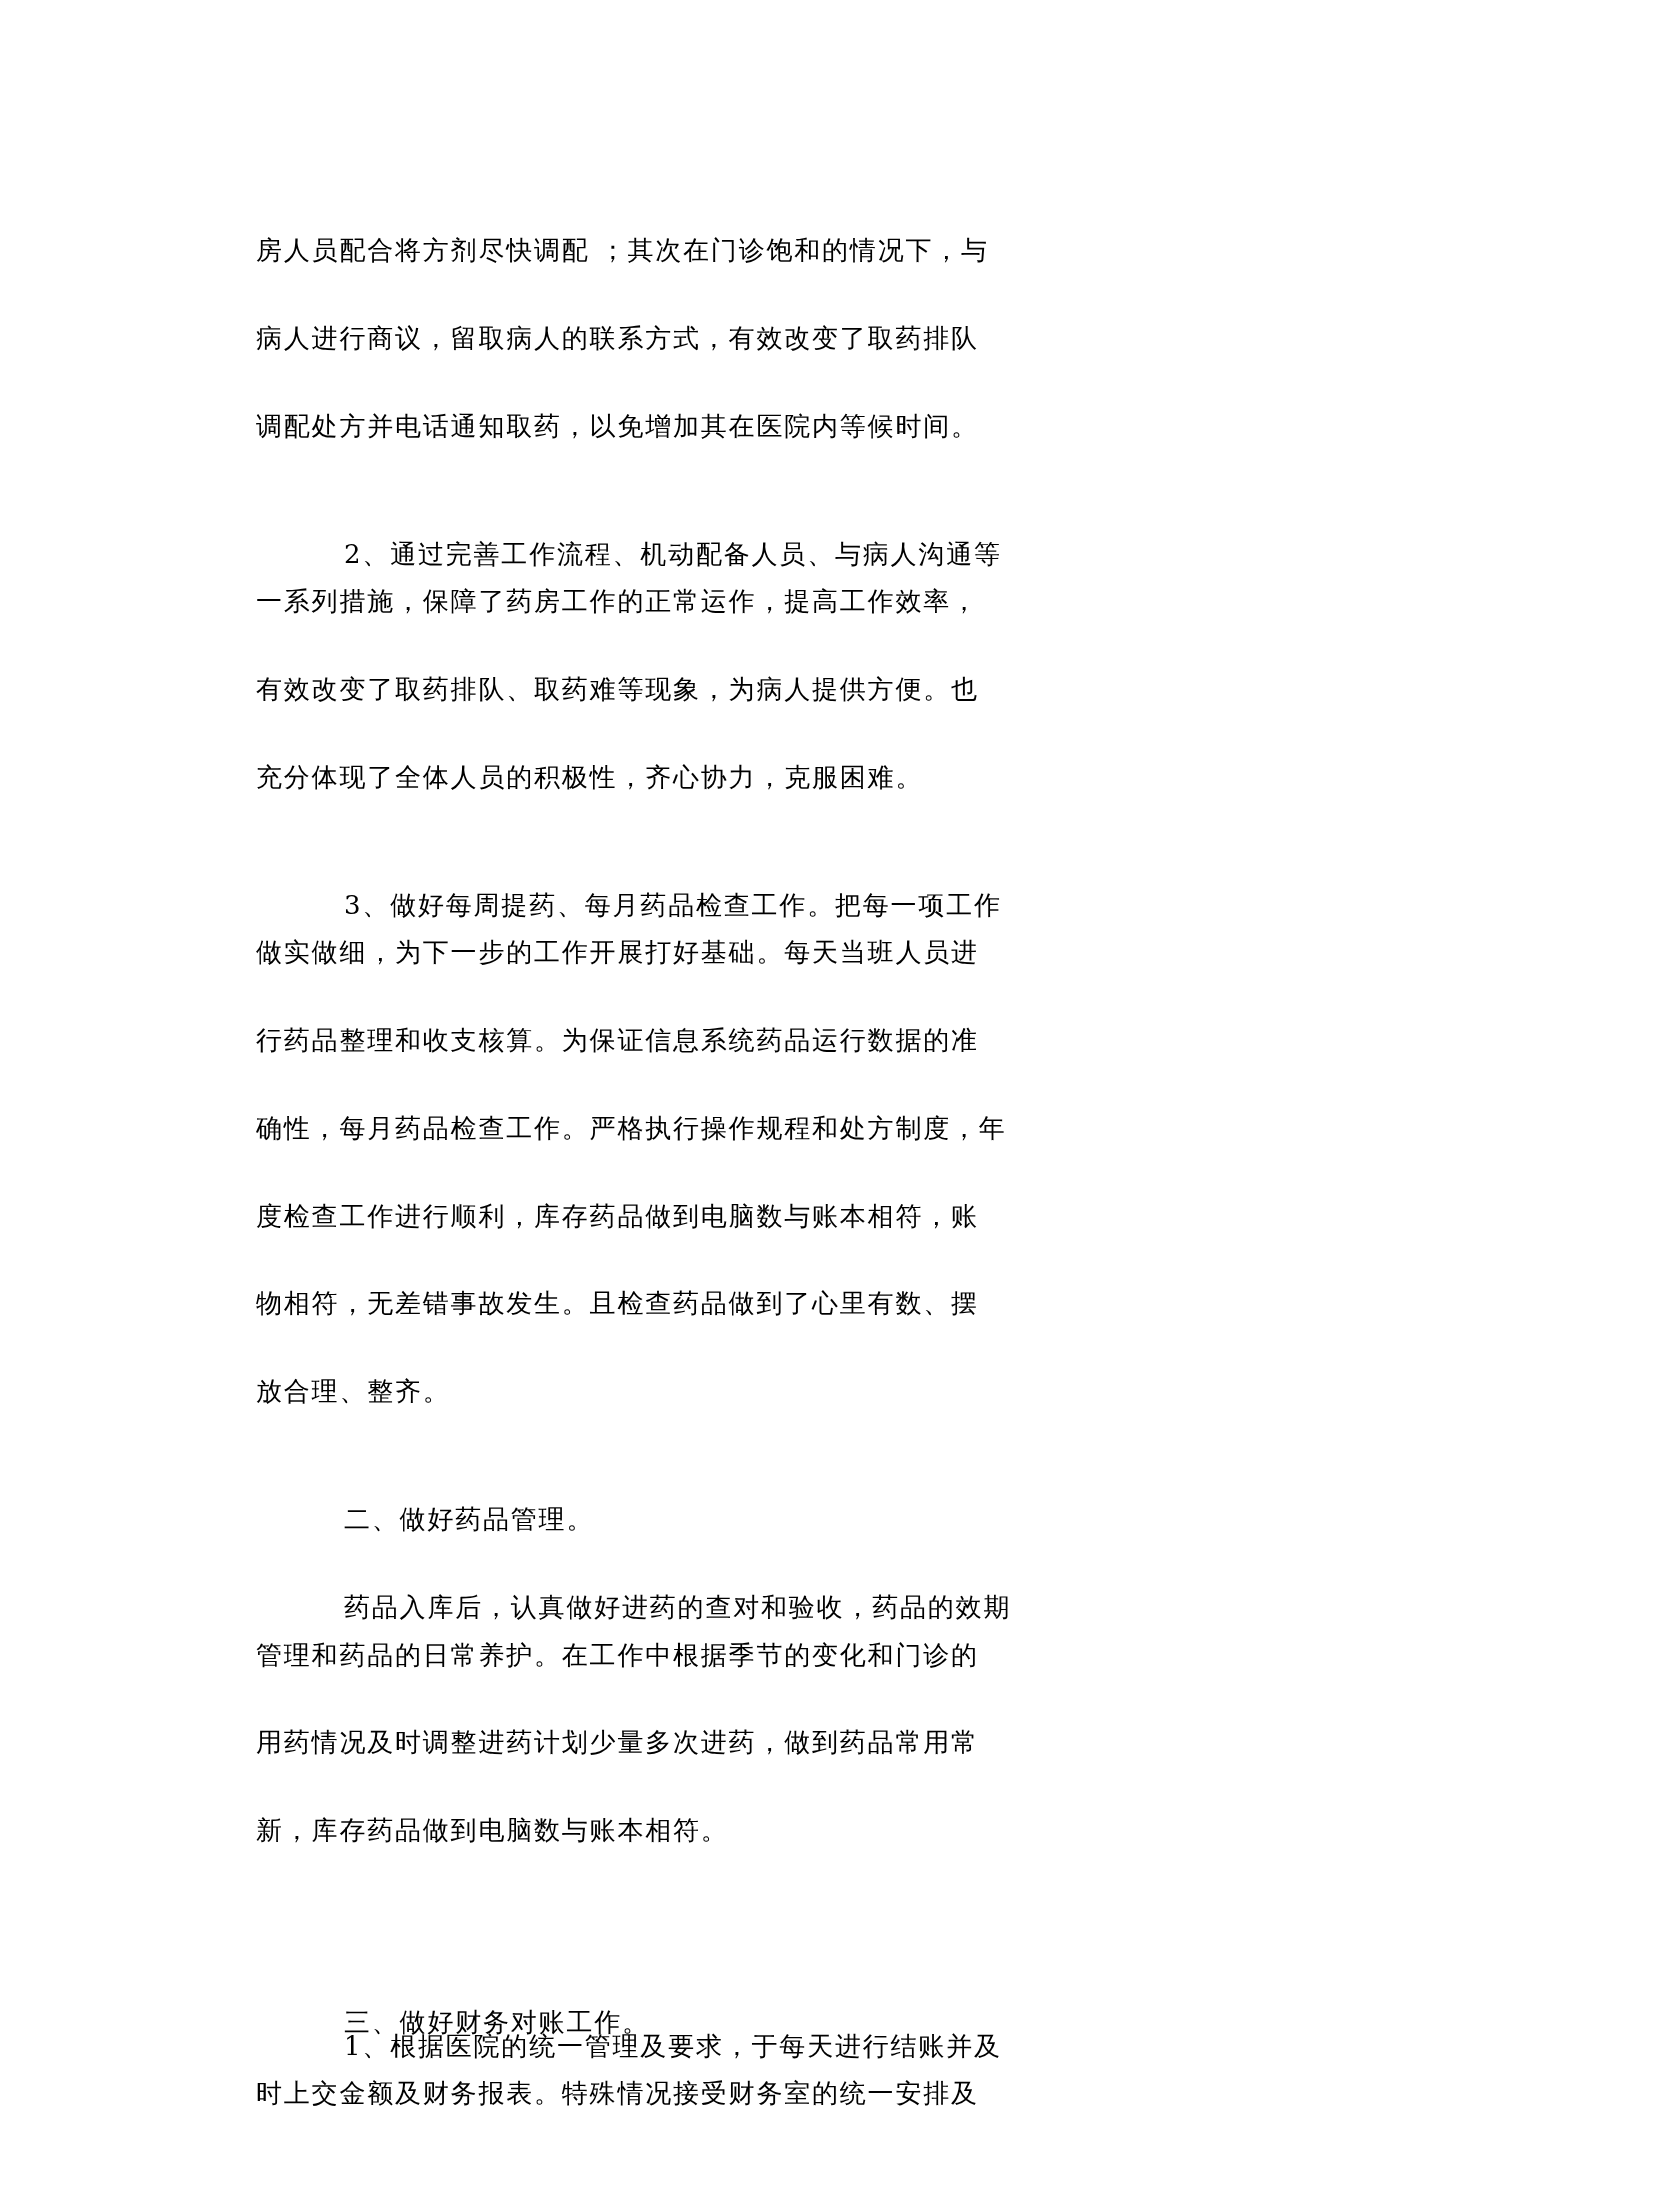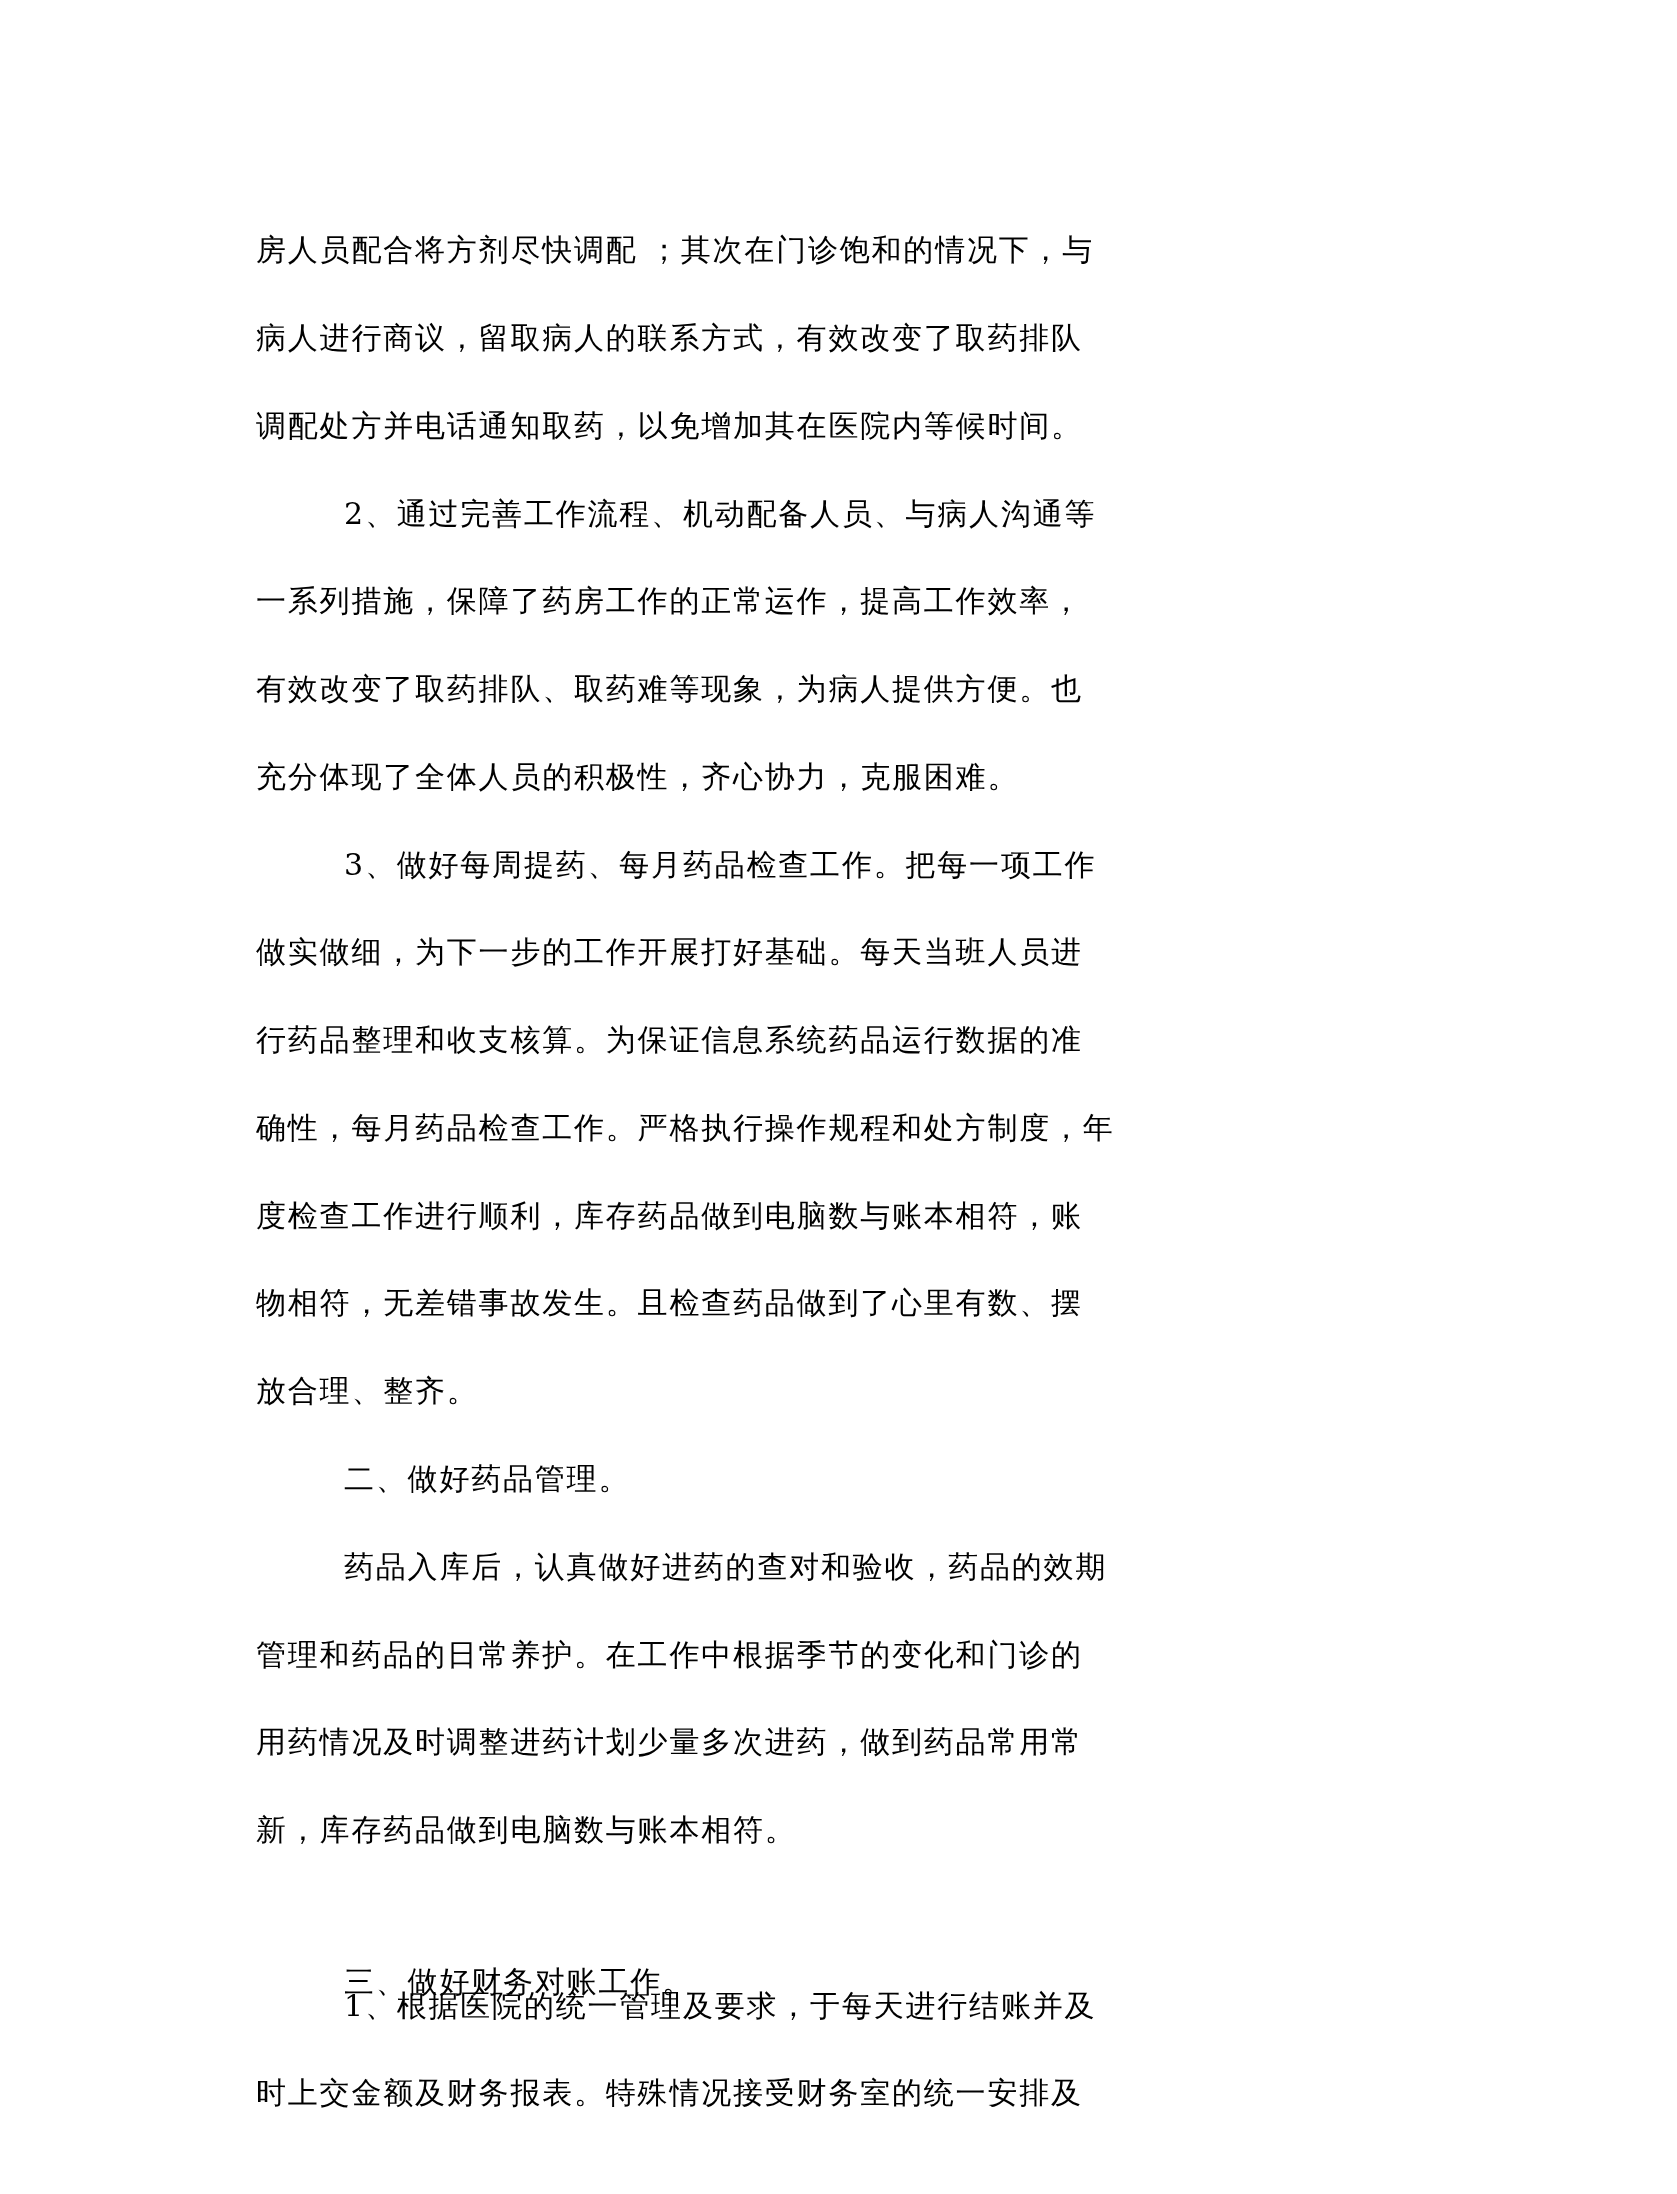--- a/index.html
+++ b/index.html
@@ -2,27 +2,27 @@
 <html style="font-size:7px"><head>
 <meta charset="utf-8">
 <style>
   html, body { margin: 0; padding: 0; background: #ffffff; }
   body { width: 1678px; height: 2375px; position: relative; overflow: hidden; }
   .page { position: absolute; left: 0; top: 0; width: 1678px; height: 2375px; background: #ffffff; }
   .line {
     position: absolute;
     left: 256px;
     font-family: "DejaVu Serif", "Liberation Serif", serif;
-    font-size: 30px;
+    font-size: 26px;
     line-height: 44px;
     color: #000000;
     white-space: nowrap;
     letter-spacing: 1.8px;
   }
-  .indent { left: 344px; }
+  .indent { left: 344px; margin-top: 40px; }
 </style>
 </head>
 <body>
 
 <div class="page">
   <div class="line" style="top:228px">房人员配合将方剂尽快调配    ；其次在门诊饱和的情况下，与</div>
   <div class="line" style="top:316px">病人进行商议，留取病人的联系方式，有效改变了取药排队</div>
   <div class="line" style="top:404px">调配处方并电话通知取药，以免增加其在医院内等候时间。</div>
   <div class="line indent" style="top:492px">2、通过完善工作流程、机动配备人员、与病人沟通等</div>
   <div class="line" style="top:579px">一系列措施，保障了药房工作的正常运作，提高工作效率，</div>

